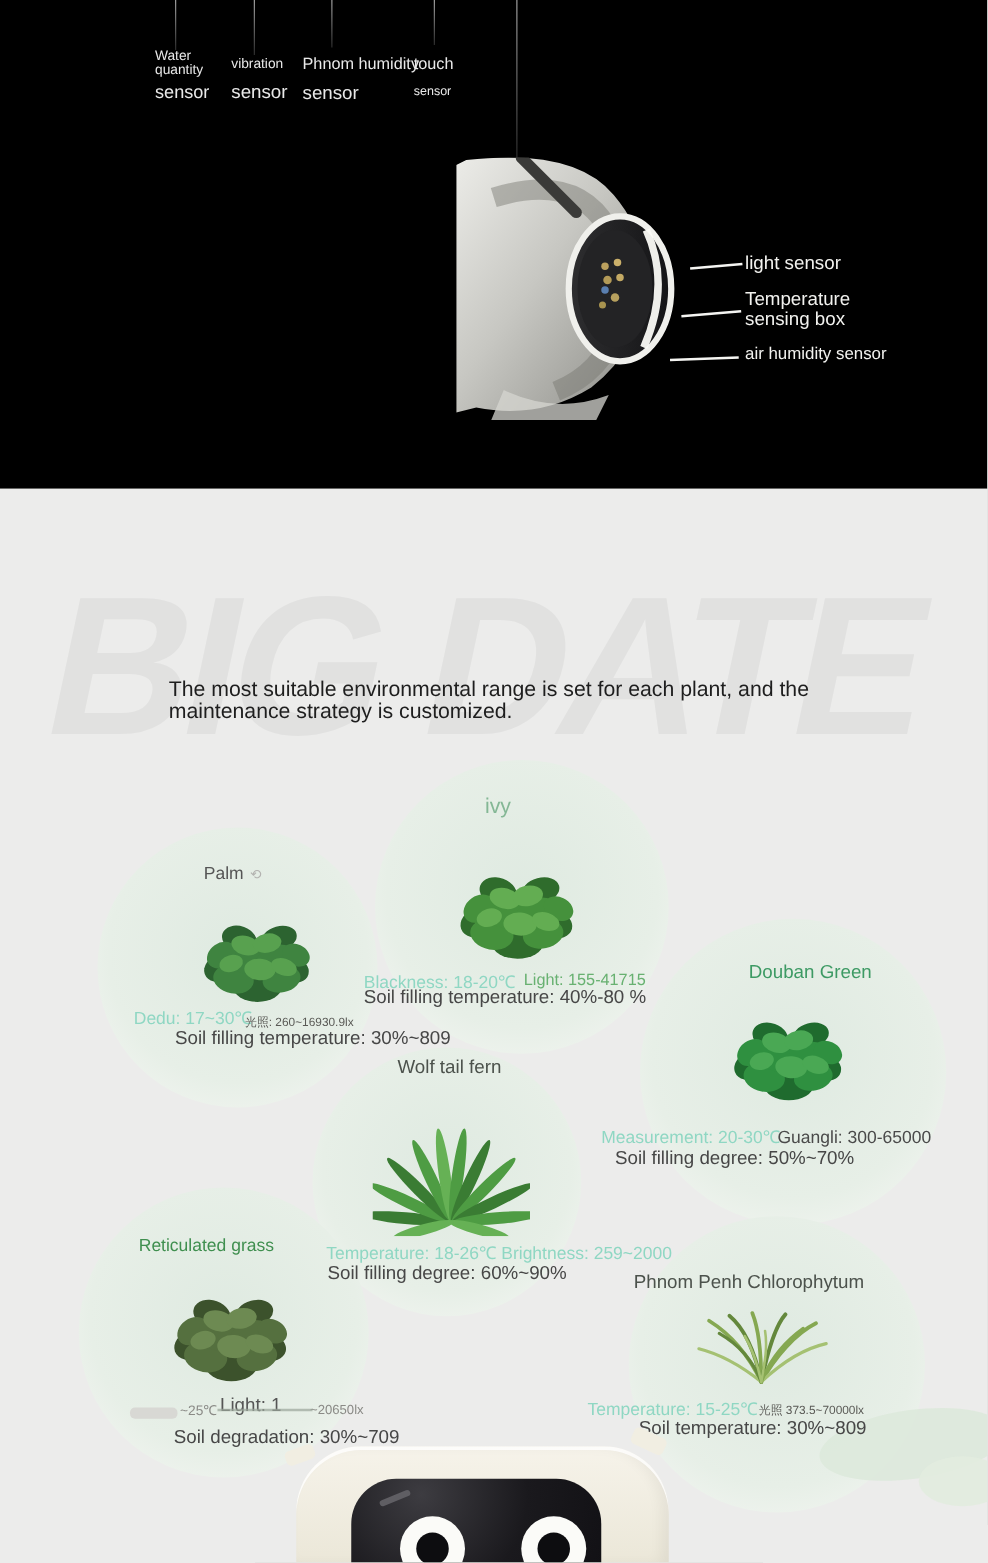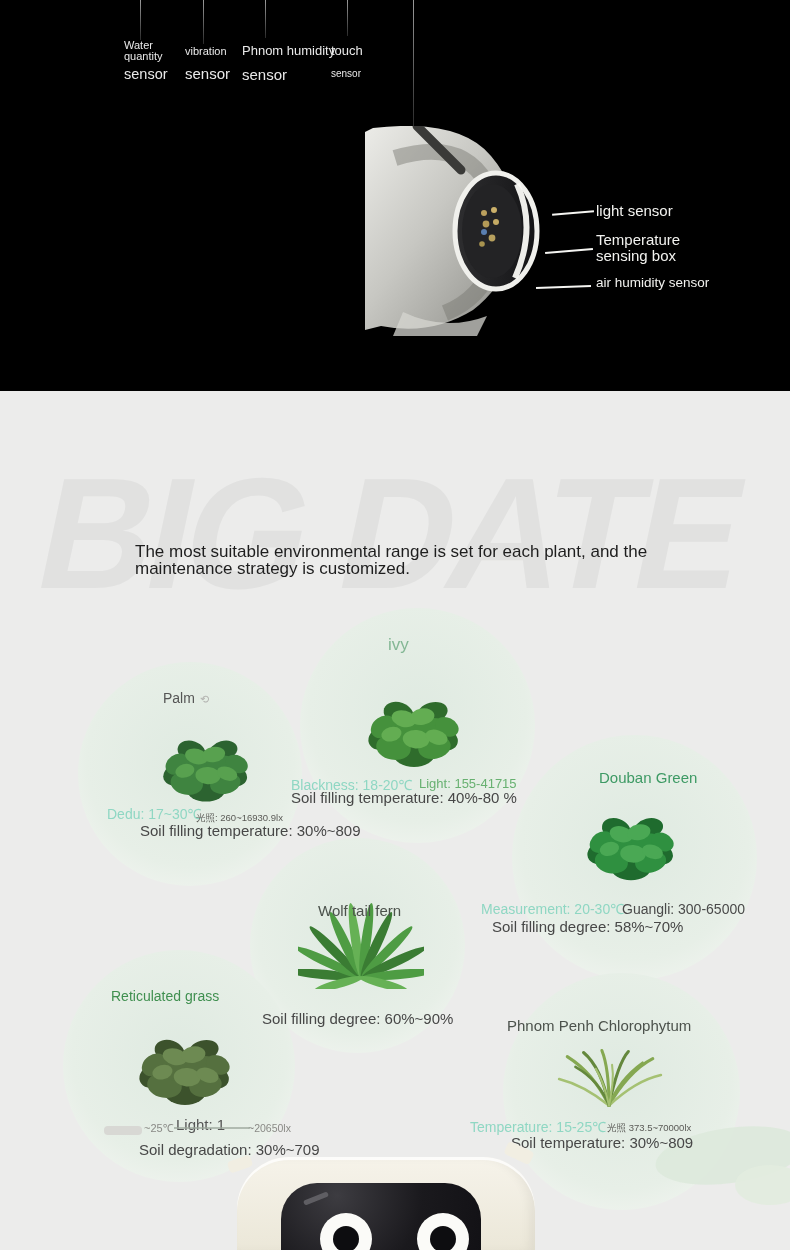--- a/index.html
+++ b/index.html
@@ -210,23 +210,24 @@
     <div class="param-main" style="left:140px;top:432px">Soil filling temperature: 30%~809</div>
 
     <div class="p-title sage" style="left:388px;top:244px;font-size:17px">ivy</div>
     <div class="param-teal" style="left:291px;top:384px">Blackness: 18-20℃</div>
     <div class="param-green" style="left:419px;top:385px">Light: 155-41715</div>
     <div class="param-main" style="left:291px;top:399px;width:238px">Soil filling temperature: 40%-80 %</div>
 
     <div class="p-title green" style="left:599px;top:378px">Douban Green</div>
     <div class="param-teal" style="left:481px;top:508px">Measurement: 20-30℃</div>
     <div class="param-dark" style="left:622px;top:510px">Guangli: 300-65000</div>
-    <div class="param-main" style="left:492px;top:528px">Soil filling degree: 58%~70%</div>
-
-    <div class="p-title" style="left:318px;top:511px">Wolf tail fern</div>
+    <div class="param-main" style="left:492px;top:528px">Soil filling degree: 50%~70%</div>
+
+    <div class="p-title" style="left:318px;top:454px">Wolf tail fern</div>
+    <div class="param-teal" style="left:261px;top:601px">Temperature: 18-26℃ Brightness: 259~2000</div>
     <div class="param-main" style="left:262px;top:620px">Soil filling degree: 60%~90%</div>
 
     <div class="p-title grass" style="left:111px;top:597px;font-size:14px">Reticulated grass</div>
     <div class="pill" style="left:104px;top:735px;width:38px;height:9px"></div>
     <div class="param-small" style="left:144px;top:729px;font-size:11px;color:#8a8a86">~25℃</div>
     <div class="param-dark" style="left:176px;top:725px;font-size:15px;color:#555">Light: 1</div>
     <div class="strike" style="left:174px;top:736px;width:76px"></div>
     <div class="param-small" style="left:248px;top:731px;font-size:10.5px;color:#8a8a86">~20650lx</div>
     <div class="param-main" style="left:139px;top:751px">Soil degradation: 30%~709</div>
 

